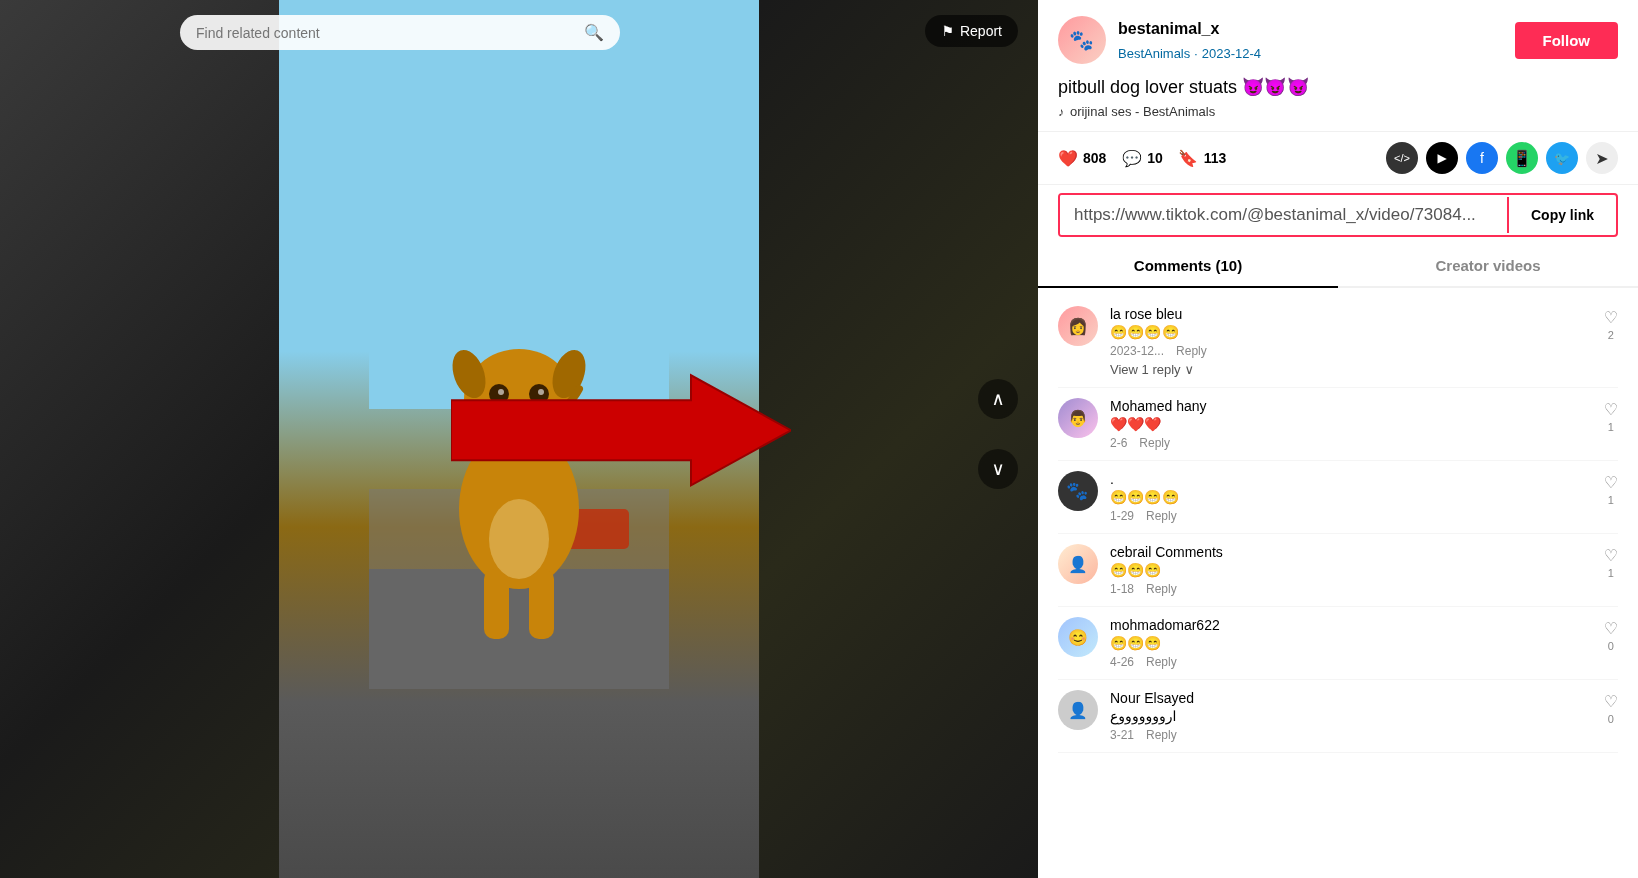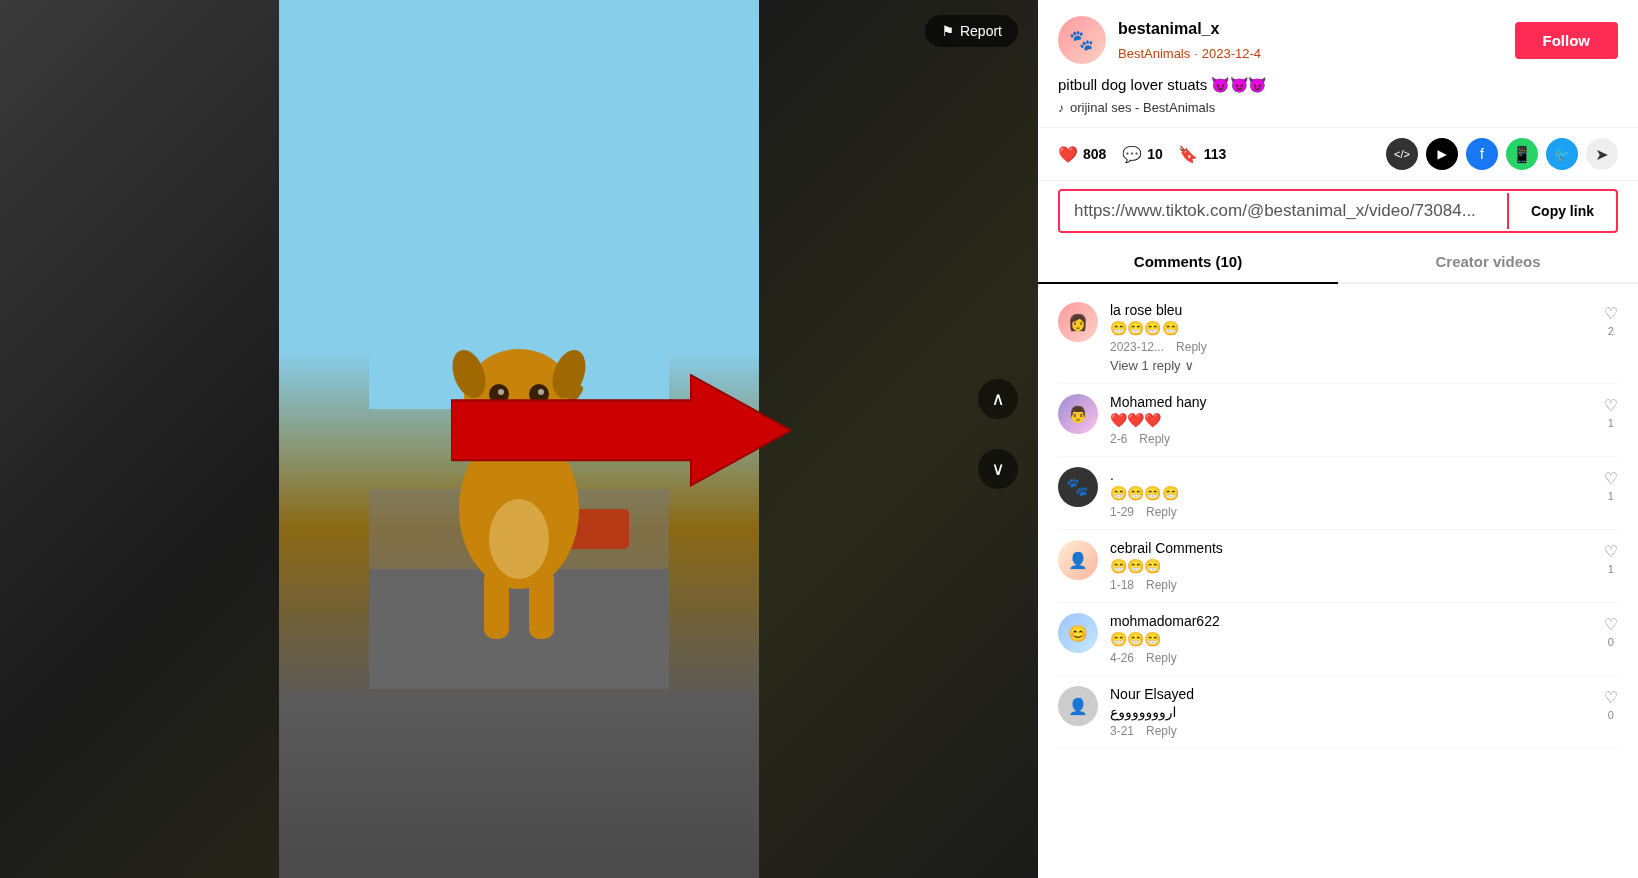--- a/index.html
+++ b/index.html
@@ -141,35 +141,35 @@
       overflow: hidden;
       flex-shrink: 0;
       display: flex;
       align-items: center;
       justify-content: center;
       font-size: 20px;
     }
 
     .user-details {}
     .username { font-weight: 700; font-size: 16px; color: #000; }
-    .user-meta { font-size: 13px; color: #c2410c; margin-top: 8px; }
+    .user-meta { font-size: 13px; color: #0369a1; margin-top: 8px; }
 
     .follow-btn {
       background: #fe2c55;
       color: #fff;
       border: none;
       border-radius: 4px;
       padding: 10px 28px;
       font-size: 15px;
       font-weight: 600;
       cursor: pointer;
     }
 
     .caption {
-      font-size: 15px;
+      font-size: 18px;
       color: #000;
       margin-bottom: 6px;
     }
 
     .music-row {
       display: flex;
       align-items: center;
       gap: 6px;
       font-size: 13px;
       color: #333;
@@ -391,20 +391,24 @@
 
       <rect x="115" y="380" width="25" height="70" rx="10" fill="#c8840a"></rect>
       <rect x="160" y="380" width="25" height="70" rx="10" fill="#c8840a"></rect>
 
       <ellipse cx="150" cy="350" rx="30" ry="40" fill="#e8c87a" opacity="0.5"></ellipse>
 
       <path d="M150 260 Q200 220 210 200" stroke="#a06800" stroke-width="8" fill="none" stroke-linecap="round"></path>
     </svg>
   </div>
 
+  <div class="search-bar">
+    <input type="text" placeholder="Find related content" style="">
+    <span class="search-icon-wrap">🔍</span>
+  </div>
 
   <button class="report-btn">
     <span>⚑</span>
 
     <span>Report</span>
   </button>
 
   <div class="red-arrow-container">
     <svg width="340" height="130" viewBox="0 0 340 130">
 

